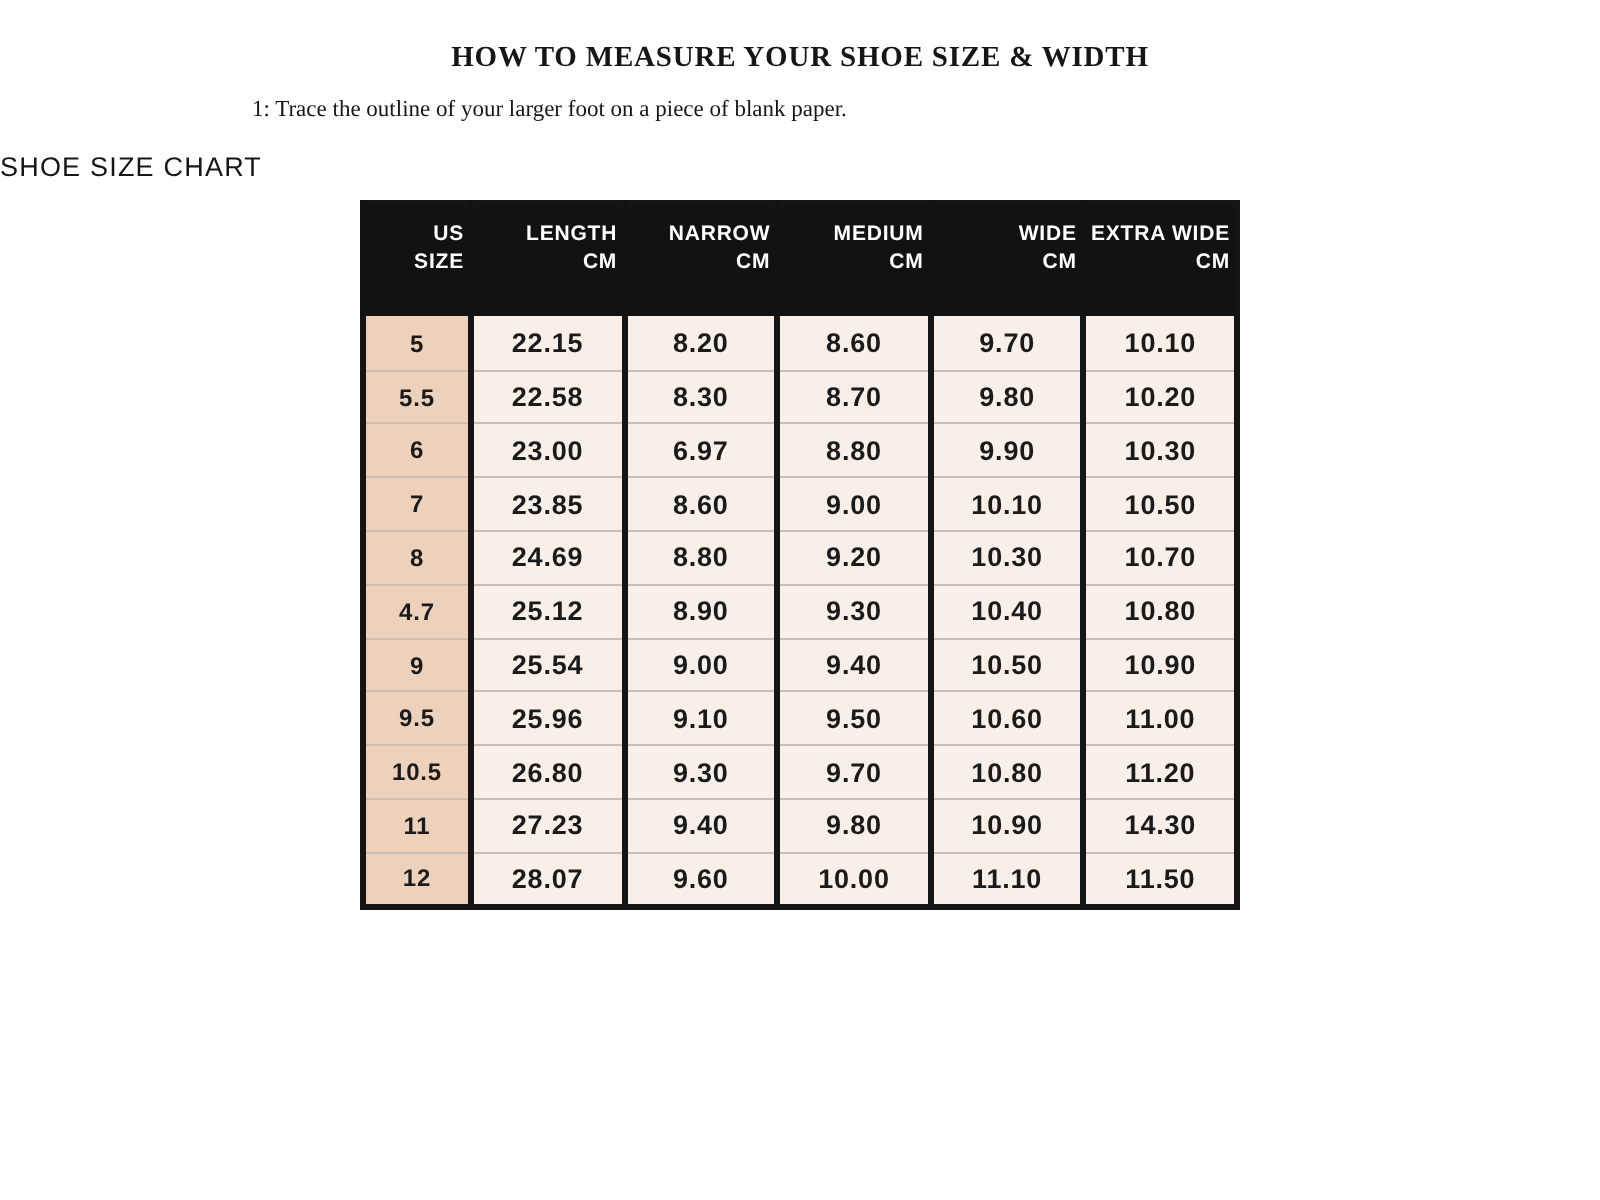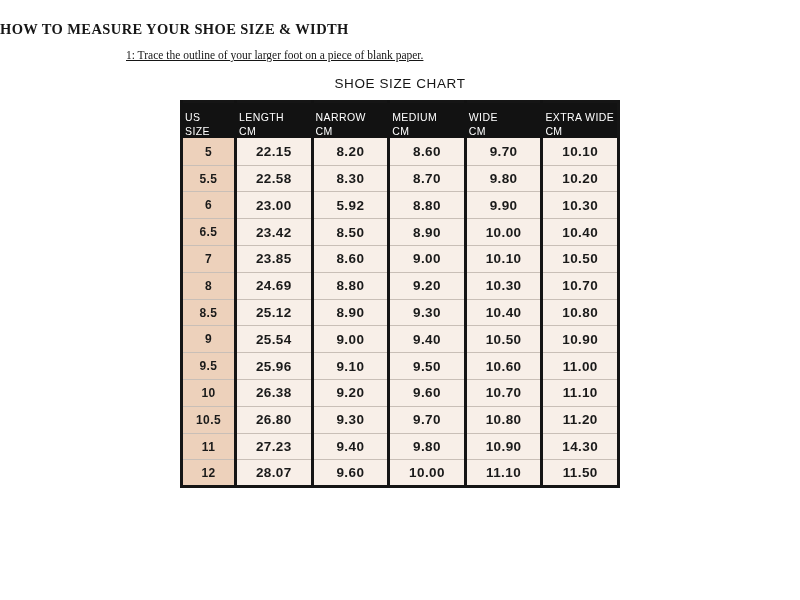--- a/index.html
+++ b/index.html
@@ -16,63 +16,63 @@
   body{
     width:800px;height:600px;
     background:#ffffff;
     overflow:hidden;
     font-family:"Liberation Serif", serif;
     color:var(--ink);
   }
   .page{width:800px;height:600px;}
   .doc-title{
     margin:21px 0 0;
+    text-align:center;
     font-family:"Liberation Serif", serif;
     font-weight:bold;
     font-size:14.5px;
     letter-spacing:.4px;
     color:var(--ink);
   }
   .instructions{
     margin:9px 0 0 126px;
     width:540px;
     font-size:11.5px;
     line-height:1.4;
     color:var(--ink);
-    text-decoration:underline;
   }
   .instructions p{margin:0 0 2.5px;}
   .chart-title{
     margin:13px 0 9px;
-    text-align:center;
+    text-align:left;
     font-family:"Liberation Sans", sans-serif;
     font-weight:500;
     font-size:13.5px;
     letter-spacing:.6px;
     color:var(--ink);
   }
   table.size-chart{
     margin:0 auto;
     width:440px;
     table-layout:fixed;
     border-collapse:collapse;
     border:3px solid var(--border);
     font-family:"Liberation Sans", sans-serif;
   }
   table.size-chart col.size-col{width:54px;}
   table.size-chart th{
     background:var(--header-bg);
     color:var(--header-text);
     font-size:10.5px;
     line-height:1.3;
-    font-weight:normal;
+    font-weight:bold;
     letter-spacing:.4px;
-    text-align:left;
+    text-align:right;
     vertical-align:middle;
-    padding:8px 2px 0;
+    padding:8px 2px 20px;
     white-space:pre-line;
     border-left:3px solid var(--header-bg);
   }
   table.size-chart td{
     background:var(--cell-bg);
     border-left:3px solid var(--border);
     text-align:center;
     vertical-align:middle;
     font-weight:bold;
     font-size:13.5px;
@@ -141,51 +141,43 @@
         <td>5.5</td>
         <td>22.58</td>
         <td>8.30</td>
         <td>8.70</td>
         <td>9.80</td>
         <td>10.20</td>
       </tr>
       <tr>
         <td>6</td>
         <td>23.00</td>
-        <td>5.92</td>
+        <td>6.97</td>
         <td>8.80</td>
         <td>9.90</td>
         <td>10.30</td>
-      </tr>
-      <tr>
-        <td>6.5</td>
-        <td>23.42</td>
-        <td>8.50</td>
-        <td>8.90</td>
-        <td>10.00</td>
-        <td>10.40</td>
       </tr>
       <tr>
         <td>7</td>
         <td>23.85</td>
         <td>8.60</td>
         <td>9.00</td>
         <td>10.10</td>
         <td>10.50</td>
       </tr>
       <tr>
         <td>8</td>
         <td>24.69</td>
         <td>8.80</td>
         <td>9.20</td>
         <td>10.30</td>
         <td>10.70</td>
       </tr>
       <tr>
-        <td>8.5</td>
+        <td>4.7</td>
         <td>25.12</td>
         <td>8.90</td>
         <td>9.30</td>
         <td>10.40</td>
         <td>10.80</td>
       </tr>
       <tr>
         <td>9</td>
         <td>25.54</td>
         <td>9.00</td>
@@ -195,28 +187,20 @@
       </tr>
       <tr>
         <td>9.5</td>
         <td>25.96</td>
         <td>9.10</td>
         <td>9.50</td>
         <td>10.60</td>
         <td>11.00</td>
       </tr>
       <tr>
-        <td>10</td>
-        <td>26.38</td>
-        <td>9.20</td>
-        <td>9.60</td>
-        <td>10.70</td>
-        <td>11.10</td>
-      </tr>
-      <tr>
         <td>10.5</td>
         <td>26.80</td>
         <td>9.30</td>
         <td>9.70</td>
         <td>10.80</td>
         <td>11.20</td>
       </tr>
       <tr>
         <td>11</td>
         <td>27.23</td>

